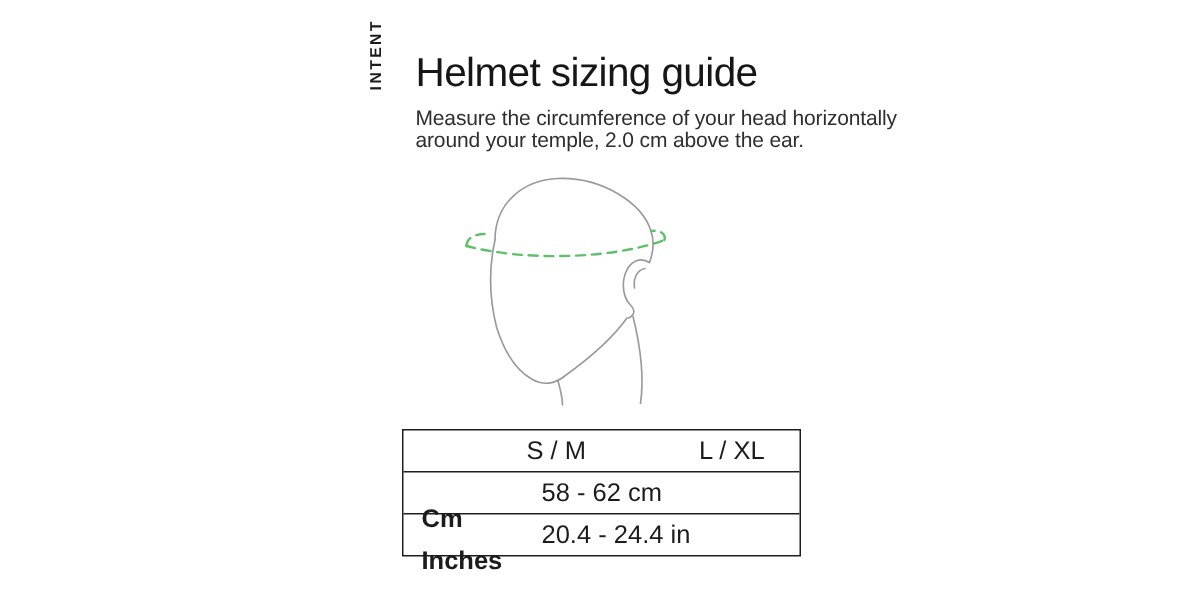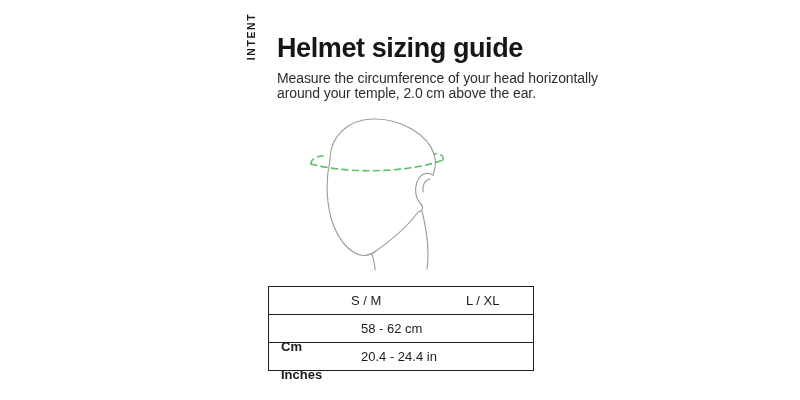--- a/index.html
+++ b/index.html
@@ -75,21 +75,21 @@
   }
 
   
   .size-table {
     position: absolute;
     left: 268px;
     top: 286px;
     width: 266px;
     box-sizing: border-box;
     border: 1px solid #1f1f1f;
-    font-size: 13px;
+    font-size: 17px;
     color: #1c1c1c;
   }
   .t-row {
     display: flex;
     height: 27px;
     align-items: stretch;
   }
   .t-row + .t-row { border-top: 1px solid #1f1f1f; }
   .t-cell {
     display: flex;
@@ -109,21 +109,21 @@
   .c3 { flex: 1; margin-left: 28px; }
   .t-head .t-cell { font-weight: 400; }
 </style>
 </head>
 <body>
 
 <div class="canvas">
 
   <div class="brand">INTENT</div>
 
-  <h1 class="title" style="margin:0; position:absolute; left:277px; top:33px;font-weight:bold;">Helmet sizing guide</h1>
+  <h1 class="title" style="margin:0; position:absolute; left:277px; top:33px;">Helmet sizing guide</h1>
 
   <div class="desc">
     <div>Measure the circumference of your head horizontally</div>
     <div>around your temple, 2.0 cm above the ear.</div>
   </div>
 
   <svg class="illustration" viewBox="0 0 190 180" xmlns="http://www.w3.org/2000/svg">
 
     <path class="head-stroke" d="M 40 55 C 40 31 58 15 82 14 C 111 13 138 30 144 49 C 146 55 146 62 143 70" stroke="#9a9a9a"></path>
 

